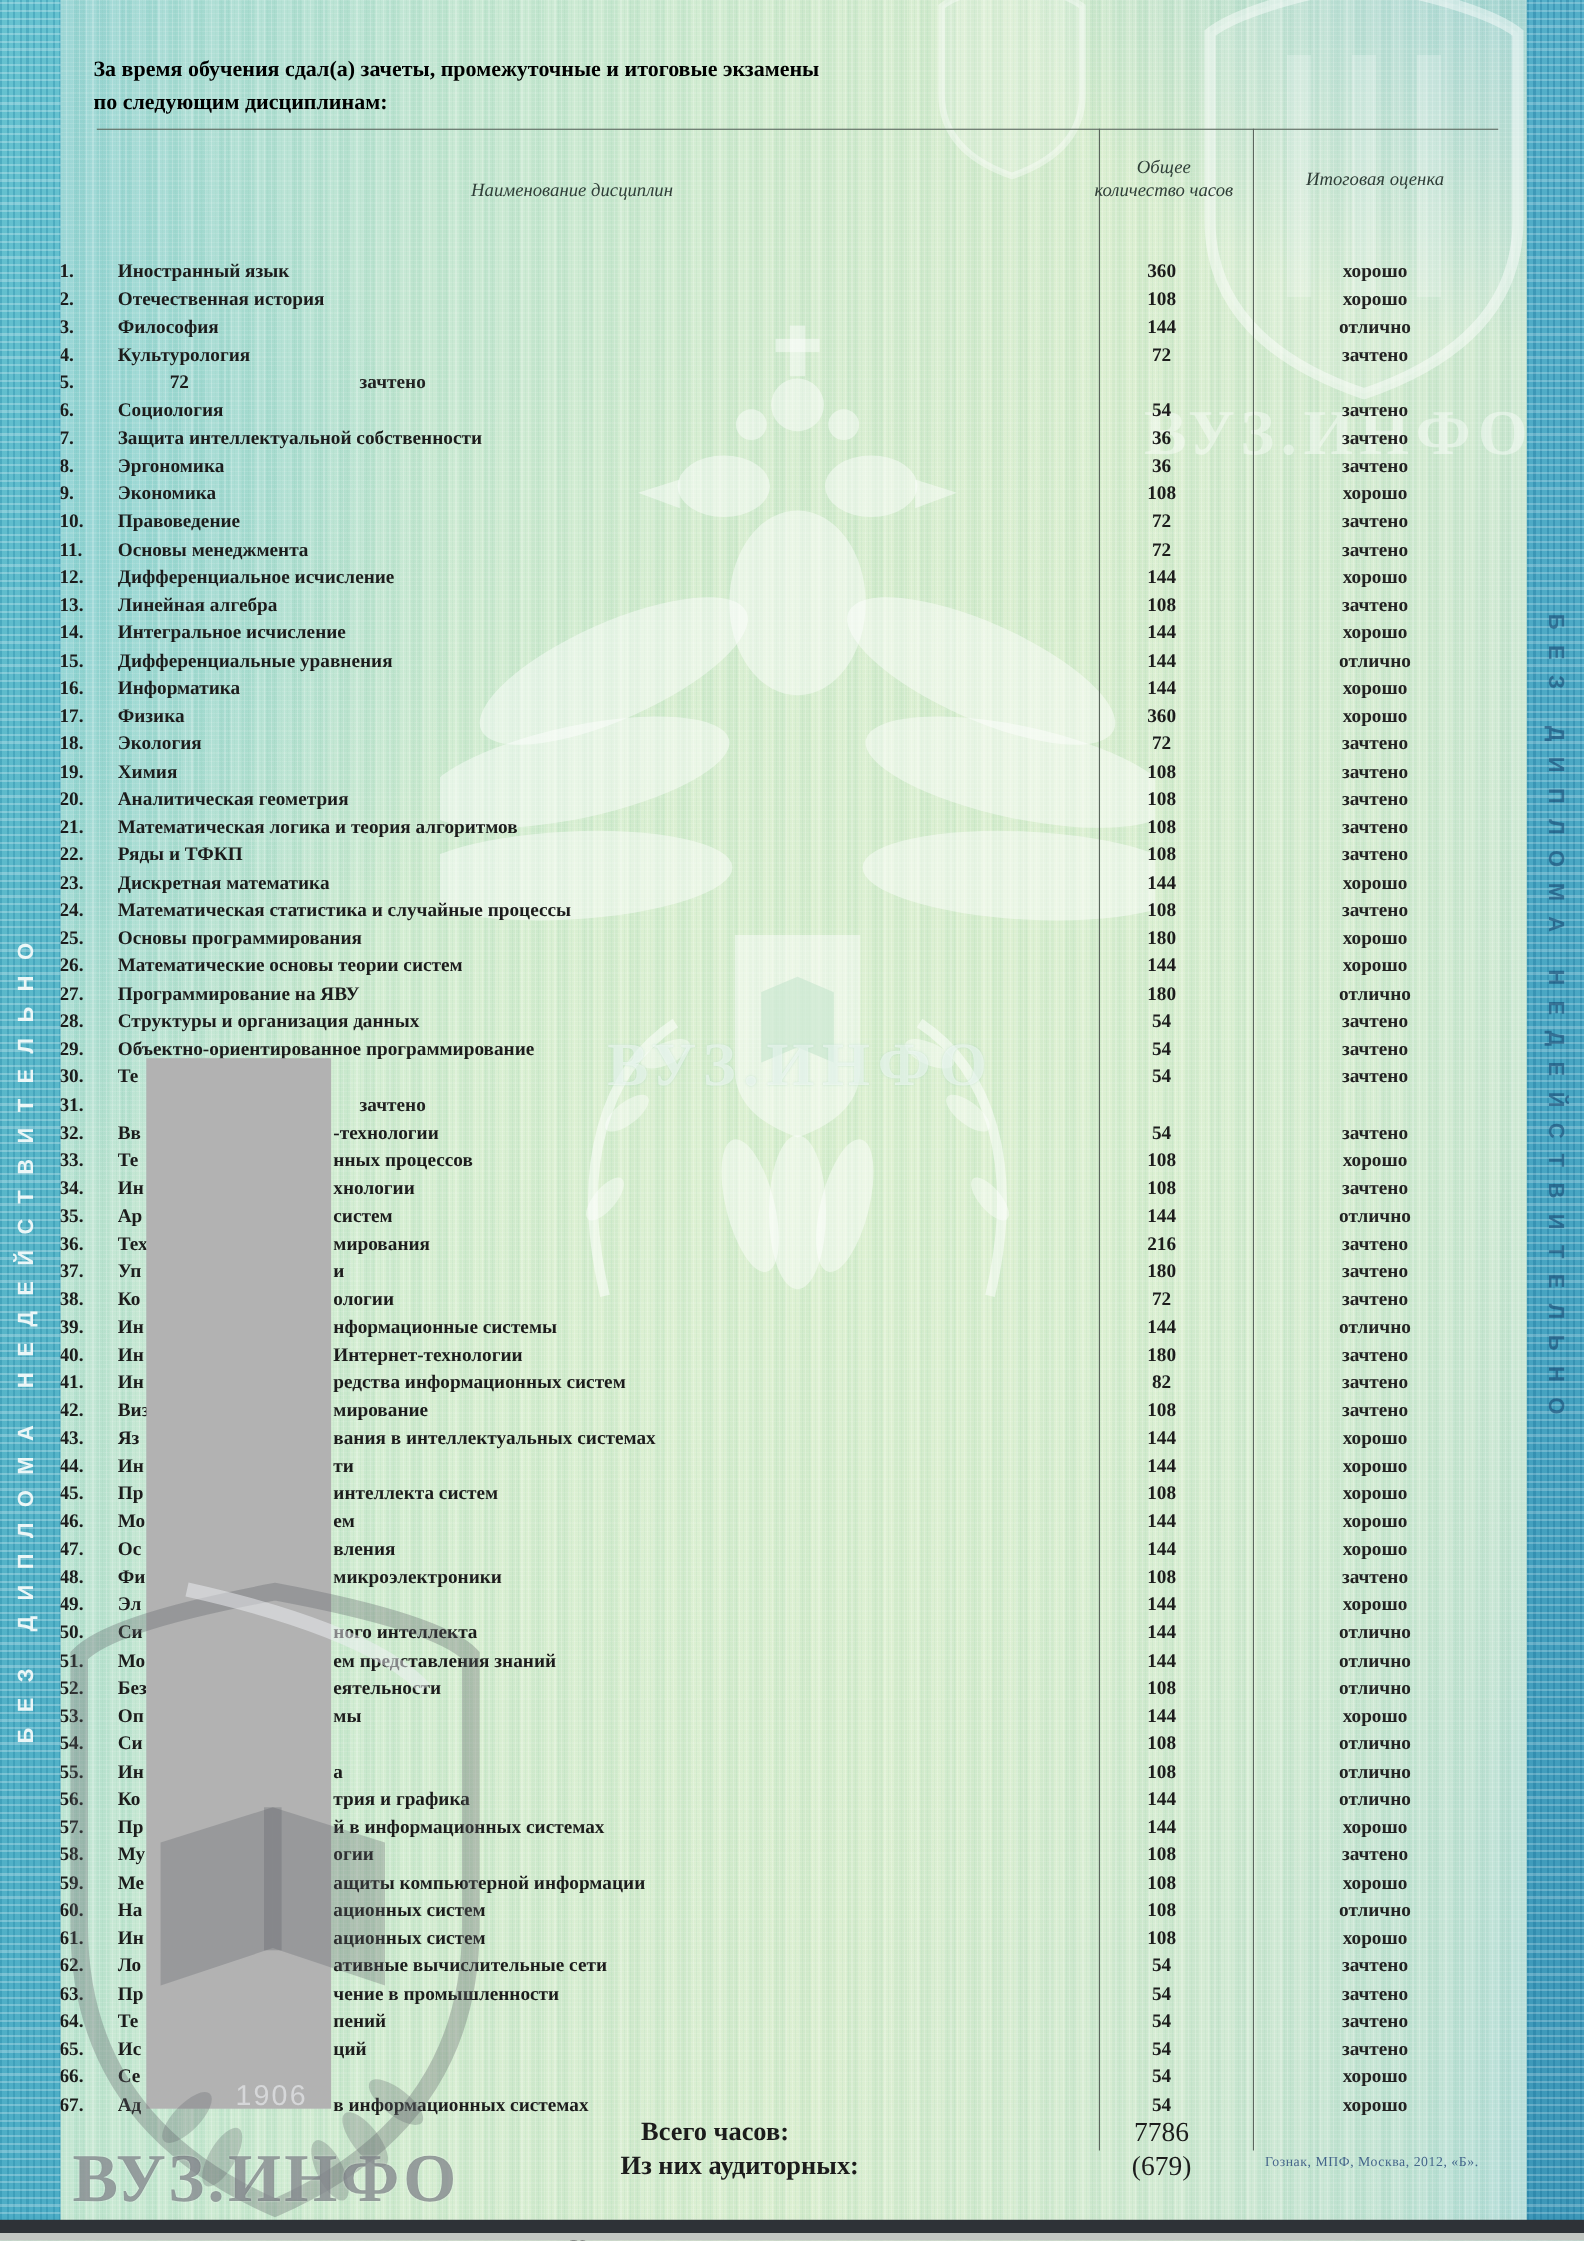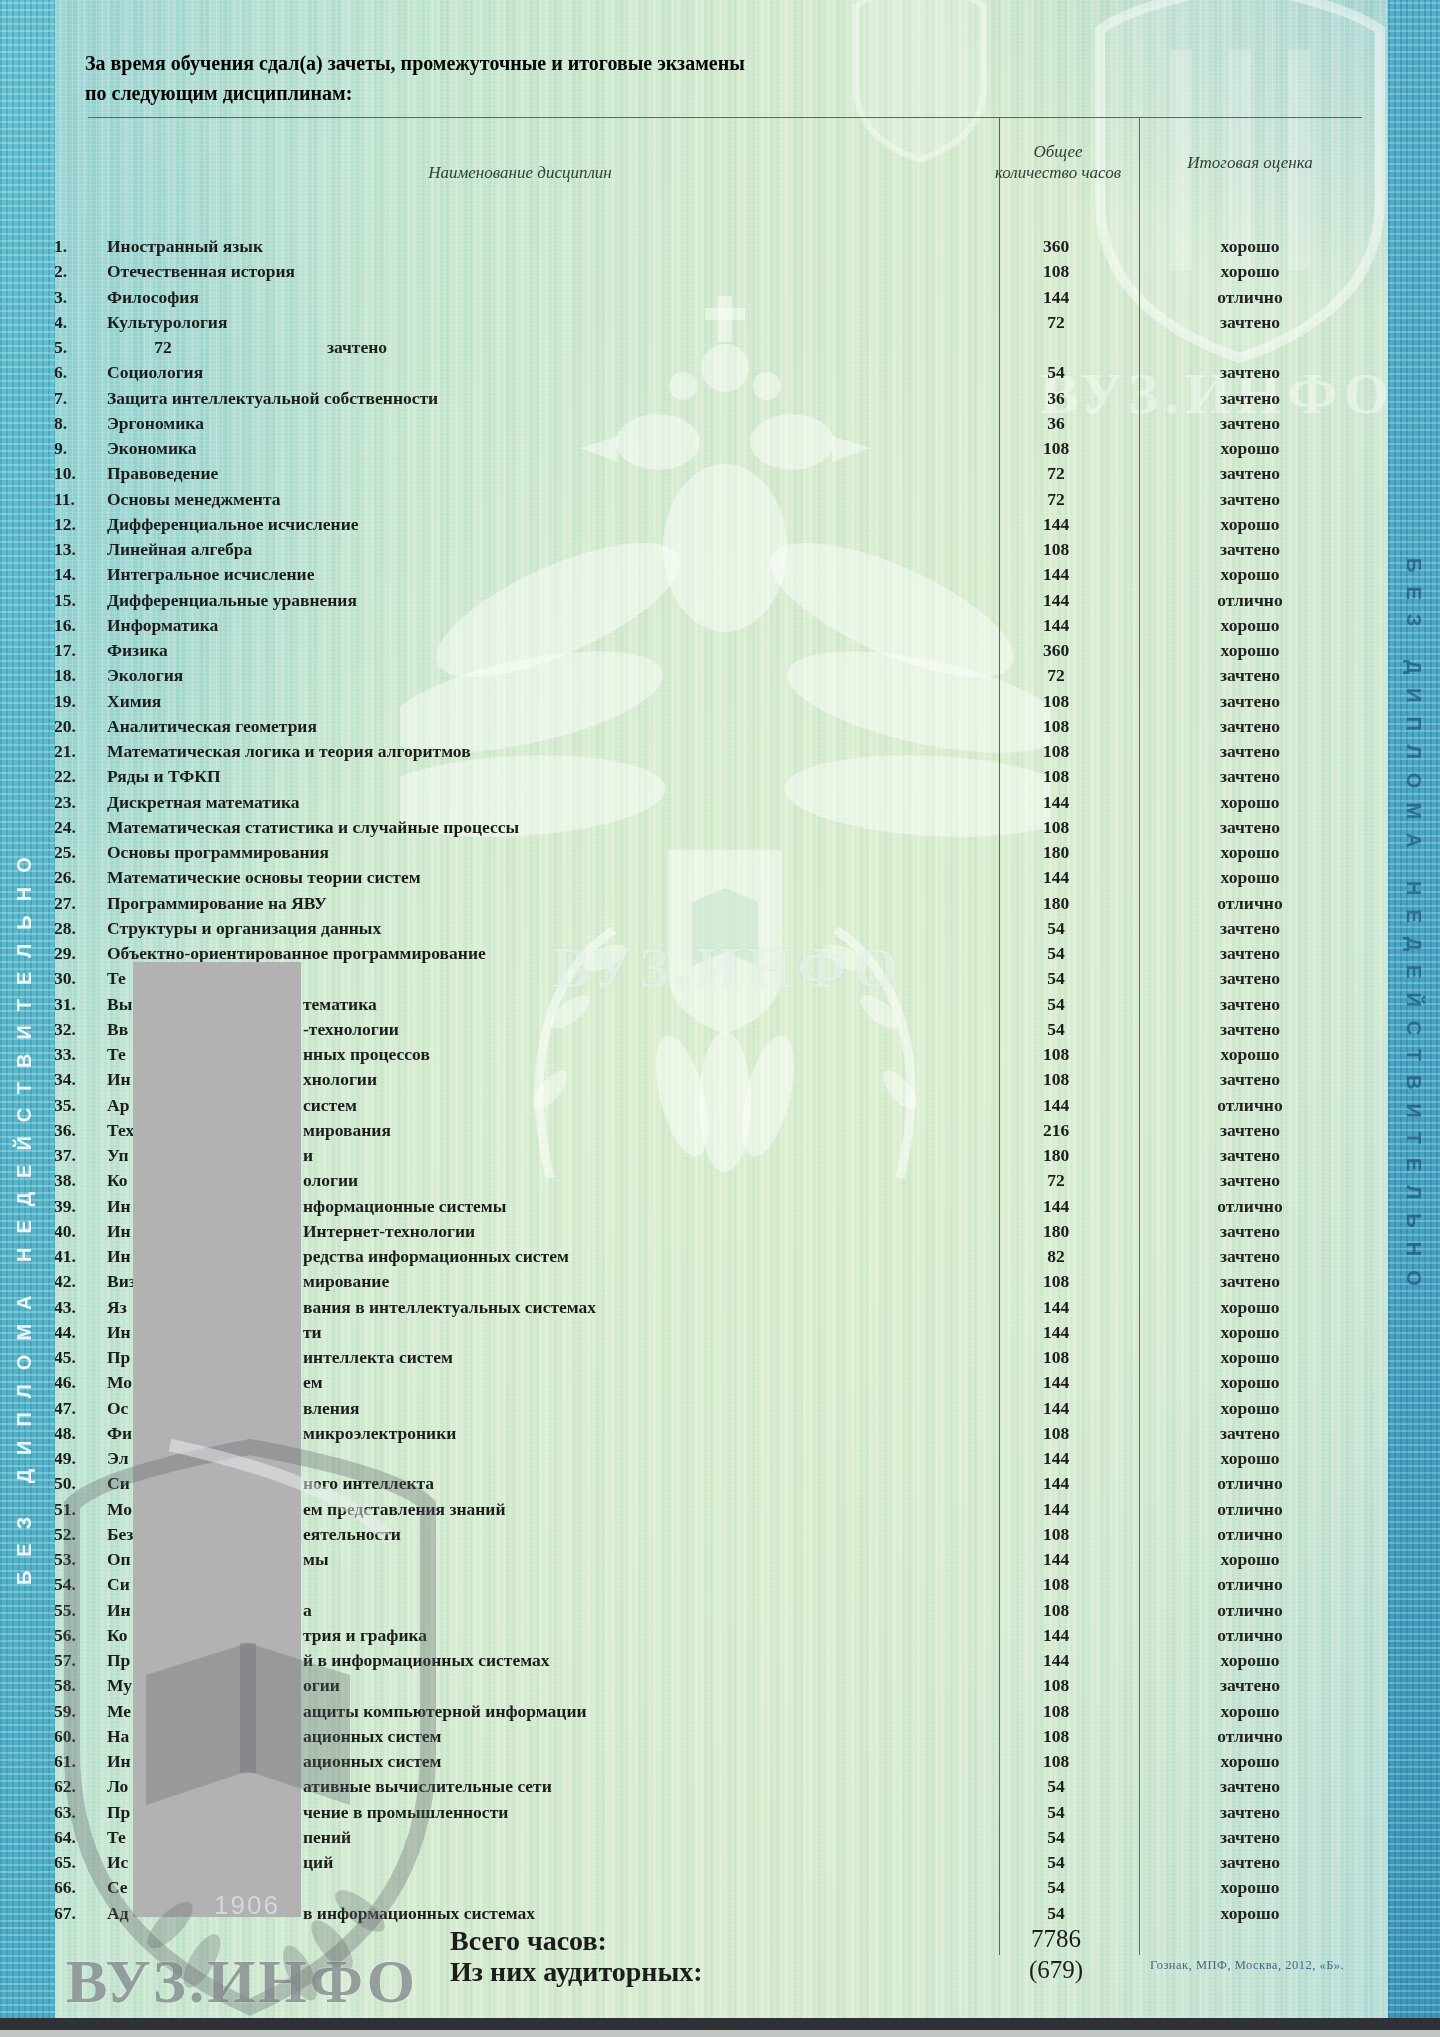--- a/index.html
+++ b/index.html
@@ -70,21 +70,21 @@
 
   .rows{position:absolute;left:54px;top:236px;width:1306px;}
   .row{display:flex;height:25.25px;align-items:baseline;font-weight:bold;font-size:17.5px;}
   .c-num{width:53px;flex:none;}
   .c-name{width:893px;flex:none;position:relative;white-space:nowrap;overflow:hidden;}
   .c-name .suf{position:absolute;left:196px;top:0;white-space:nowrap;}
   .c-hours{width:112px;flex:none;text-align:center;}
   .c-gap{width:28px;flex:none;}
   .c-grade{width:220px;flex:none;text-align:center;color:#222;}
 
-  .tot-label{position:absolute;left:450px;width:400px;text-align:left;font-weight:bold;font-size:28px;}
+  .tot-label{position:absolute;left:450px;width:400px;text-align:center;font-weight:bold;font-size:24px;}
   .tot-val{position:absolute;left:1000px;width:112px;text-align:center;font-weight:normal;font-size:25px;}
   .t1{top:1925px;} .t2l{top:1956px;width:445px;} .t2{top:1956px;}
   .imprint{position:absolute;left:1150px;top:1958px;font-size:12.5px;letter-spacing:.5px;
            color:rgba(46,79,126,.85);z-index:8;}
   .enddoc{position:absolute;left:503px;top:1988px;font-weight:bold;font-size:20px;z-index:8;color:#1a1a1a;margin-top:44px;}
 
   
   .edge-dark{position:absolute;left:0;right:0;top:2018px;height:12px;background:#2e3237;z-index:9;}
   .edge-gray{position:absolute;left:0;right:0;top:2030px;height:7px;background:#c2c6c2;z-index:9;}
 </style>
@@ -370,21 +370,20 @@
       </div>
       <div class="row">
         <span class="c-num">30.</span>
         <span class="c-name"><span>Те</span><span class="suf"></span></span>
         <span class="c-hours">54</span>
         <span class="c-gap"></span>
         <span class="c-grade">зачтено</span>
       </div>
       <div class="row">
         <span class="c-num">31.</span>
-        <span class="c-name"><span>Вы</span><span class="suf">тематика</span></span>
         <span class="c-hours">54</span>
         <span class="c-gap"></span>
         <span class="c-grade">зачтено</span>
       </div>
       <div class="row">
         <span class="c-num">32.</span>
         <span class="c-name"><span>Вв</span><span class="suf">-технологии</span></span>
         <span class="c-hours">54</span>
         <span class="c-gap"></span>
         <span class="c-grade">зачтено</span>

